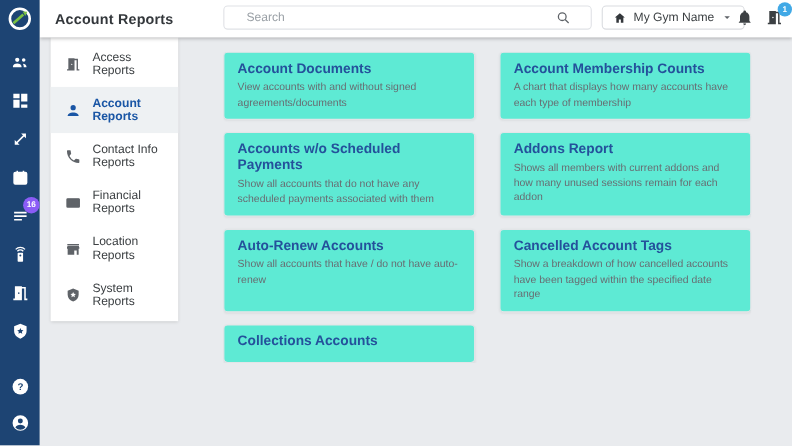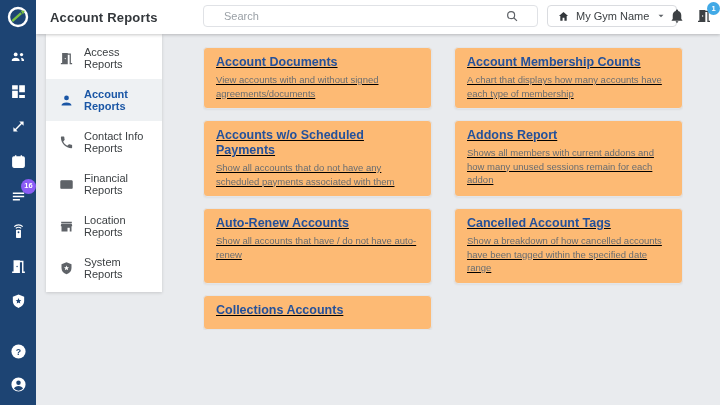--- a/index.html
+++ b/index.html
@@ -45,22 +45,22 @@
   .sidebar{position:absolute;left:46px;top:34px;width:116px;background:#fff;z-index:5;
            box-shadow:0 1px 3px rgba(0,0,0,.15);padding:3px 0;}
   .side-item{display:flex;align-items:center;gap:10px;padding:9px 13px;font-size:11px;color:#3c4043;cursor:pointer;}
   .side-item .sic{width:15px;height:15px;color:#5f6368;flex:none;}
   .side-item .sic svg{width:15px;height:15px;fill:currentColor;}
   .side-item.active{color:#1a56a5;font-weight:bold;background:#eef1f3;}
   .side-item.active .sic{color:#1a56a5;}
   
   .cards{position:absolute;left:203px;top:47px;width:480px;max-height:341px;overflow:hidden;
          display:grid;grid-template-columns:229px 229px;column-gap:22px;row-gap:11px;align-items:stretch;}
-  .card{background:#fdba74;border:1px solid #e3e5e8;border-radius:4px;padding:7px 12px 8px;
-        box-shadow:0 1px 2px rgba(0,0,0,.05);cursor:pointer;box-sizing:border-box;text-decoration:underline;}
+  .card{background:#5eead4;border:1px solid #e3e5e8;border-radius:4px;padding:7px 12px 8px;
+        box-shadow:0 1px 2px rgba(0,0,0,.05);cursor:pointer;box-sizing:border-box;}
   .card h3{margin:0 0 3px;font-size:12.5px;line-height:15px;font-weight:bold;color:#24519b;}
   .card p{margin:0;font-size:9.5px;line-height:13.5px;color:#686d72;}
 </style>
 </head>
 <body>
 
 <nav class="rail">
   <div class="logo-box">
     <svg viewBox="0 0 24 24">
       <circle cx="12" cy="12" r="9" fill="none" stroke="#fff" stroke-width="2.4"></circle>

